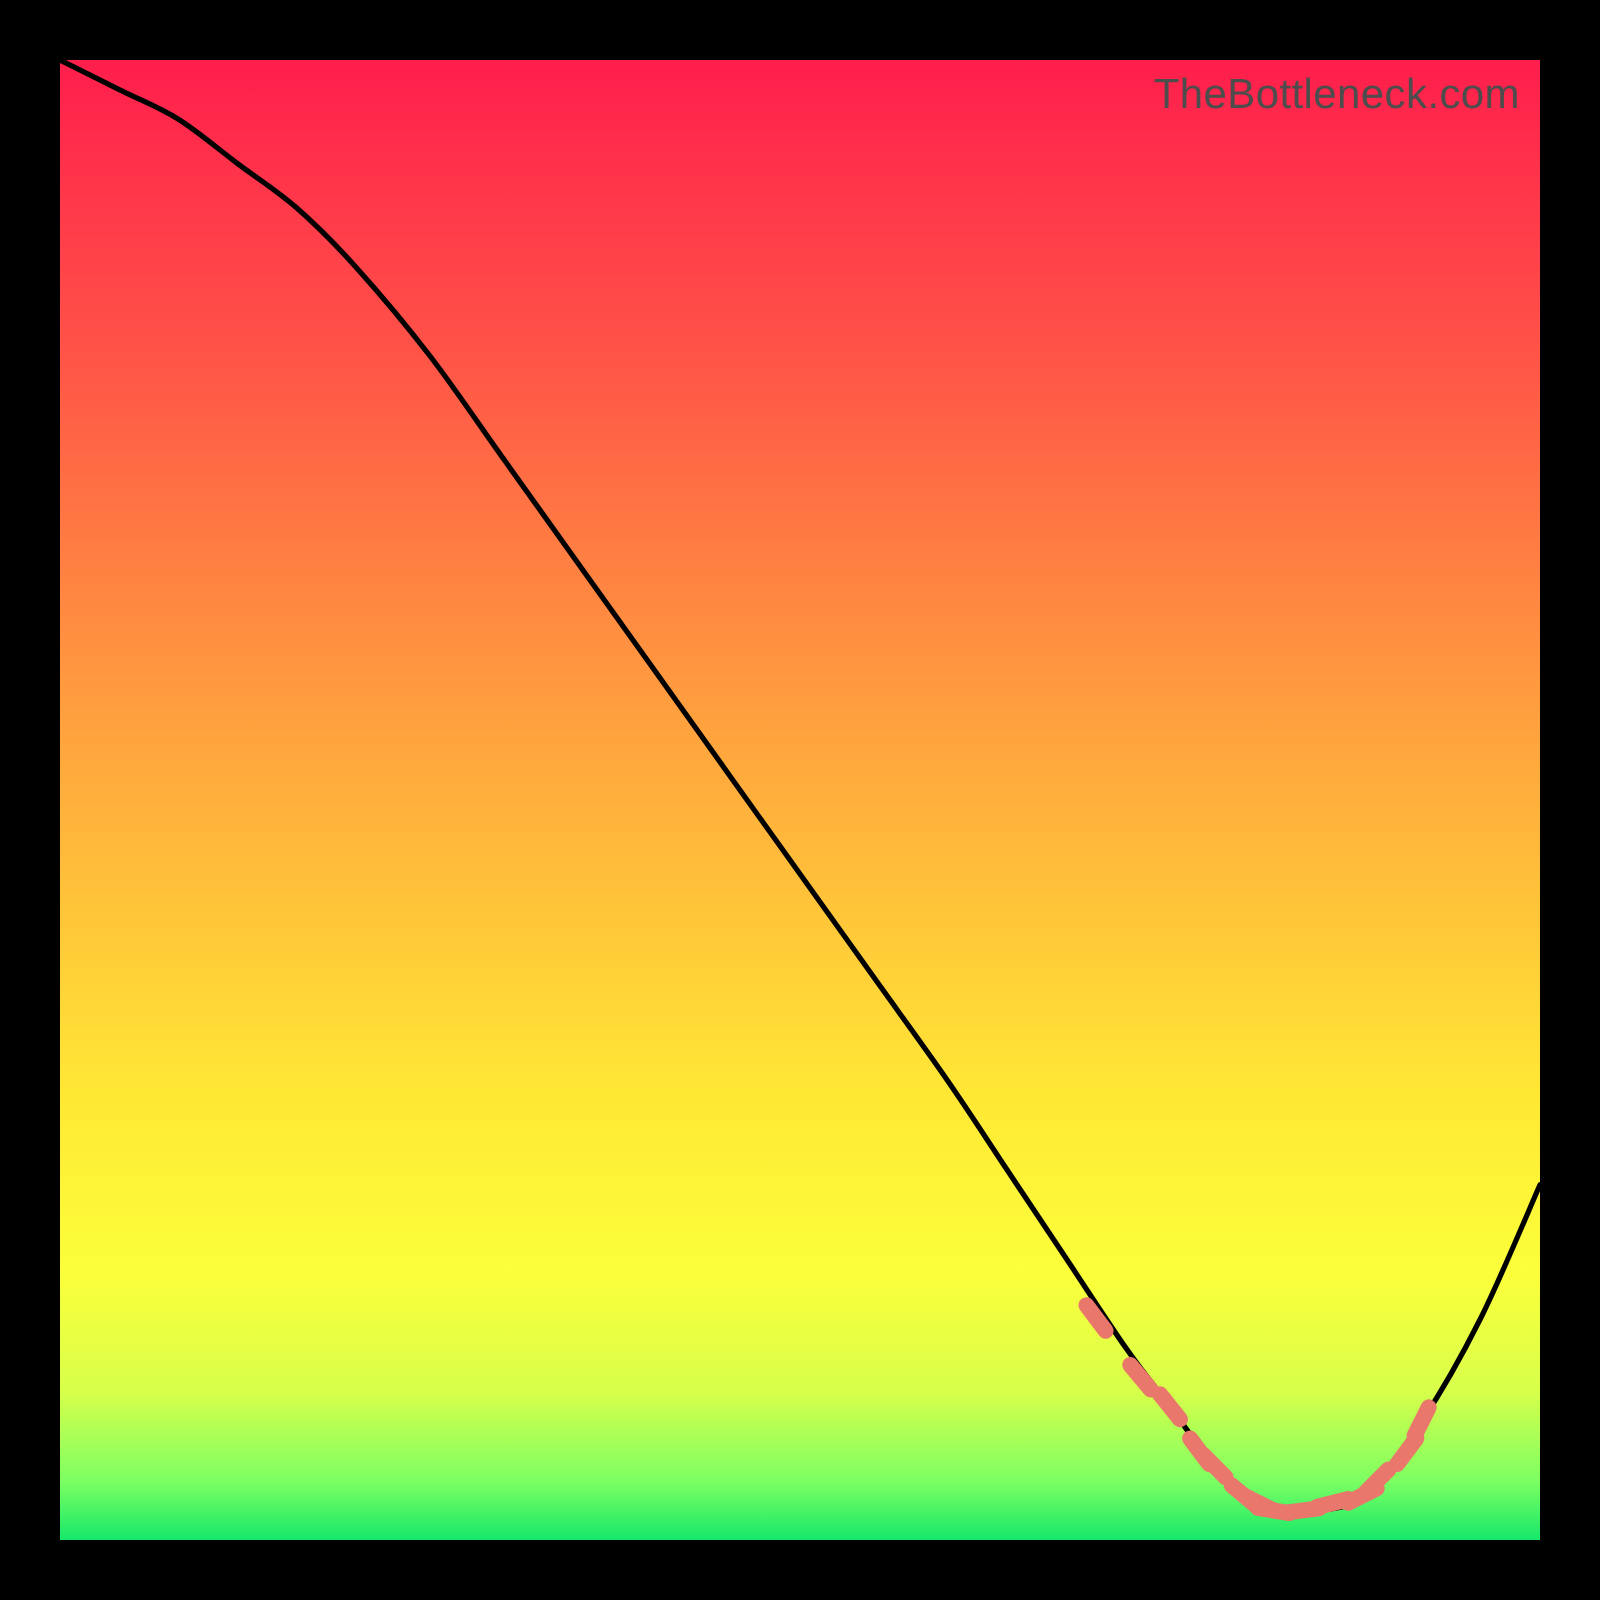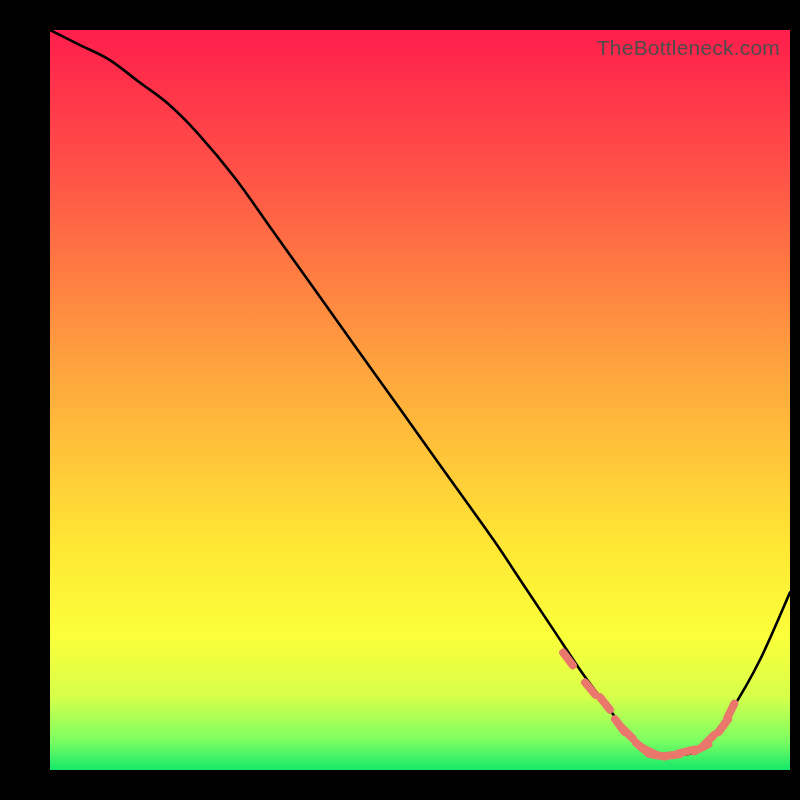--- a/index.html
+++ b/index.html
@@ -11,21 +11,20 @@
     overflow: hidden;
     font-family: Arial, Helvetica, sans-serif;
   }
   .frame {
     position: absolute;
     left: 30px;
     top: 30px;
     width: 740px;
     height: 740px;
     background: #000;
-    margin-left: 20px;
   }
   .gradient {
     position: absolute;
     left: 0;
     top: 0;
     width: 740px;
     height: 740px;
   }
   .watermark {
     position: absolute;

